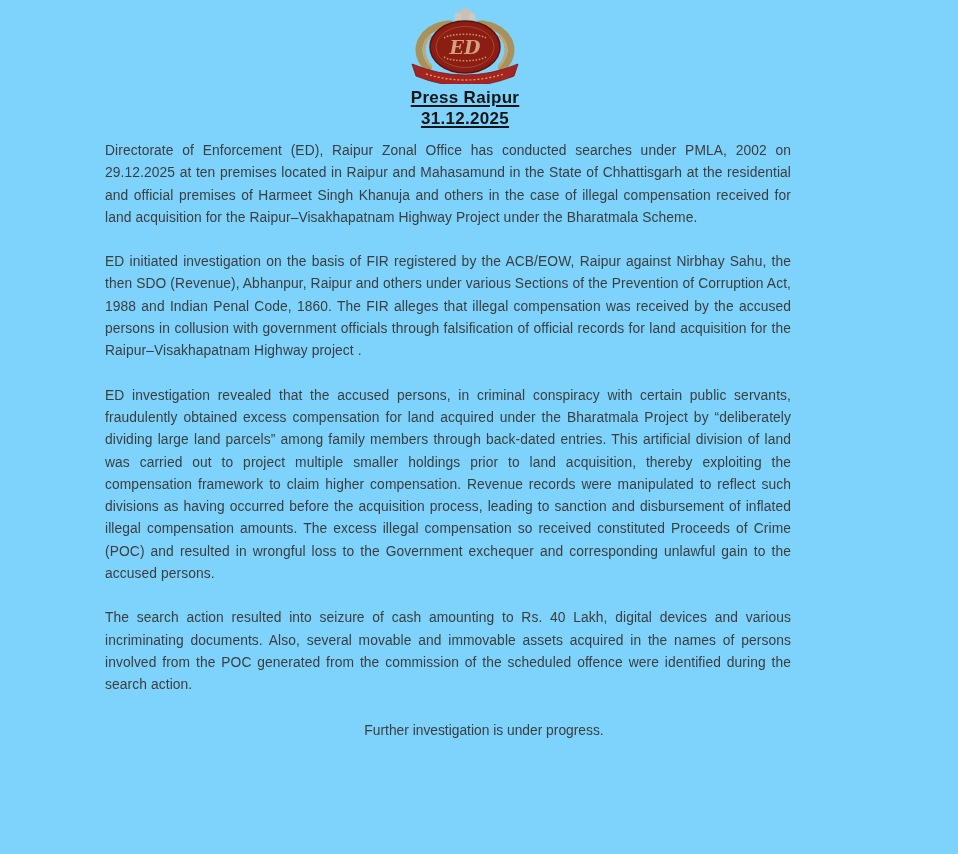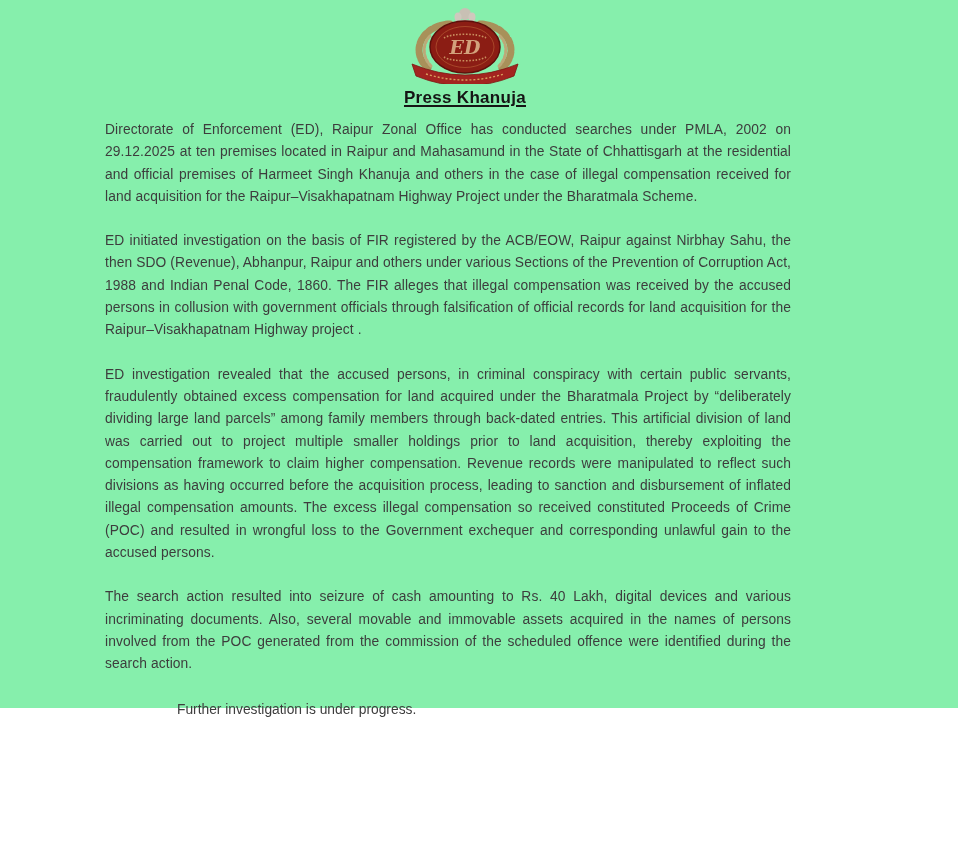--- a/index.html
+++ b/index.html
@@ -9,22 +9,22 @@
   }
   body {
     width: 958px;
     height: 854px;
     overflow: hidden;
     font-family: "Liberation Sans", "DejaVu Sans", sans-serif;
   }
   .page {
     position: relative;
     width: 958px;
-    height: 708px;
-    background: #86efac;
+    height: 854px;
+    background: #7dd3fc;
   }
   .doc-header {
     width: 930px;            
     padding-top: 6px;
     text-align: center;
   }
   .logo-wrap {
     display: inline-block;
     line-height: 0;
   }
@@ -54,20 +54,21 @@
     letter-spacing: 0.1px;
     margin: 11px 0 22px 0;
   }
   .closing {
     font-size: 13.8px;
     line-height: 22.3px;
     color: #3d3d3d;
     text-indent: 72px;
     margin: 0;
     padding-top: 1px;
+    text-align: center;
   }
 </style>
 </head>
 <body>
 
 <div class="page">
 
   <div class="doc-header">
 
     <span class="logo-wrap">
@@ -96,21 +97,22 @@
           <text x="61" y="48" text-anchor="middle" font-family="'DejaVu Serif', serif" font-style="italic" font-weight="bold" font-size="19" fill="#d2a27c">ED</text>
         </g>
 
         <g>
           <path d="M8,58 Q61,80 114,58 L110,70 Q61,90 12,70 Z" fill="#a32420" stroke="#7c1612" stroke-width="0.8"></path>
           <path d="M22,68 Q61,80 100,68" fill="none" stroke="#d9a05e" stroke-width="1.4" stroke-dasharray="2 2"></path>
         </g>
       </svg>
     </span>
 
-    <div class="doc-title">Press Khanuja</div>
+    <div class="doc-title">Press Raipur</div>
+    <div class="doc-date">31.12.2025</div>
   </div>
 
   <div class="doc-body">
     <p class="para">Directorate of Enforcement (ED), Raipur Zonal Office has conducted searches under PMLA, 2002 on 29.12.2025 at ten premises located in Raipur and Mahasamund in the State of Chhattisgarh at the residential and official premises of Harmeet Singh Khanuja and others in the case of illegal compensation received for land acquisition for the Raipur–Visakhapatnam Highway Project  under the Bharatmala Scheme.</p>
     <p class="para">ED initiated investigation on the basis of FIR registered by the ACB/EOW, Raipur against Nirbhay Sahu, the then SDO (Revenue), Abhanpur, Raipur and others under various Sections of the Prevention of Corruption Act, 1988 and Indian Penal Code, 1860. The FIR alleges that illegal compensation was received by the accused persons in collusion with government officials through falsification of official records for land acquisition for the Raipur–Visakhapatnam Highway project .</p>
     <p class="para">ED investigation revealed that the accused persons, in criminal conspiracy with certain public servants, fraudulently obtained excess compensation for land acquired under the Bharatmala Project by “deliberately dividing large land parcels” among family members through back-dated entries. This artificial division of land was carried out to project multiple smaller holdings prior to land acquisition, thereby exploiting the compensation framework to claim higher compensation. Revenue records were manipulated to reflect such divisions as having occurred before the acquisition process, leading to sanction and disbursement of inflated illegal compensation amounts. The excess illegal compensation so received constituted Proceeds of Crime (POC) and resulted in wrongful loss to the Government exchequer and corresponding unlawful gain to the accused persons.</p>
     <p class="para">The search action resulted into seizure of cash amounting to Rs. 40 Lakh, digital devices and various incriminating documents. Also, several movable and immovable assets acquired in the names of persons involved from the POC generated from the commission of the scheduled offence were identified during the search action.</p>
     <p class="closing">Further investigation is under progress.</p>
   </div>
 

